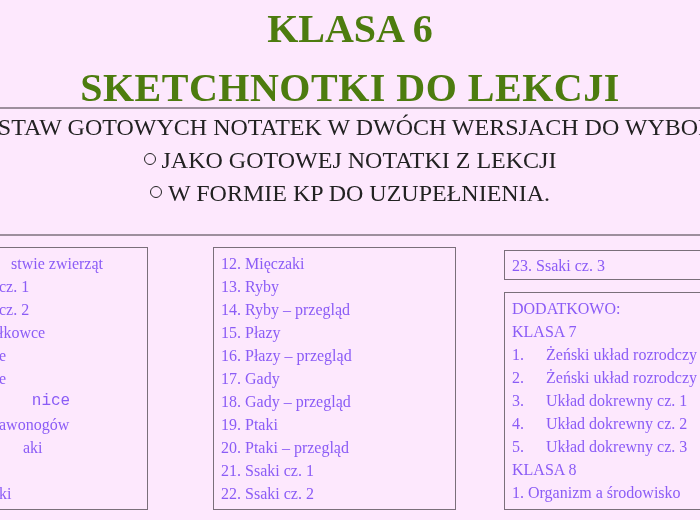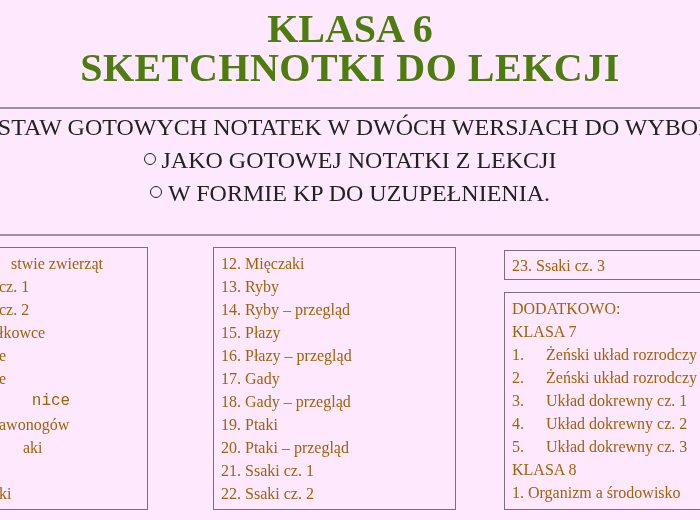--- a/index.html
+++ b/index.html
@@ -7,35 +7,35 @@
       width: 700px; height: 520px; overflow: hidden; position: relative;
       background: #fde8fd;
       font-family: "Liberation Serif", "DejaVu Serif", serif;
       color: #231f20;
     }
     .title {
       position: absolute; left: 0; width: 700px; text-align: center;
       font-weight: bold; color: #4d7c0f; margin: 0;
     }
     .t1 { top: 6px; font-size: 40px; line-height: 46px; }
-    .t2 { top: 44px; font-size: 40px; line-height: 48px; letter-spacing: 0.5px; }
+    .t2 { top: 64px; font-size: 40px; line-height: 48px; letter-spacing: 0.5px; }
     .hline { position: absolute; left: 0; width: 700px; height: 2px; background: #9d8f9d; }
     .sub {
       position: absolute; left: -60px; width: 820px; text-align: center;
       font-size: 24px; line-height: 31px; white-space: nowrap; color: #222;
     }
     .bullet {
       display: inline-block; width: 10px; height: 10px; border: 1.5px solid #222;
       border-radius: 50%; margin-right: 6px; vertical-align: 3px;
     }
     .box {
       position: absolute; border: 1.5px solid #7a6f7a; background: #fde8fd;
       overflow: hidden; box-sizing: border-box;
     }
-    .list { margin: 0; padding: 0; list-style: none; font-size: 16px; line-height: 23px; color: #a16207; }
+    .list { margin: 0; padding: 0; list-style: none; font-size: 16px; line-height: 23px; color: #8b5cf6; }
     .list li { white-space: nowrap; }
     .left-list li { text-align: right; }
     .num { display: inline-block; width: 34px; }
   </style>
 </head>
 <body>
 
 <h1 class="title t1">KLASA 6</h1>
 <h1 class="title t2">SKETCHNOTKI DO LEKCJI</h1>
 

